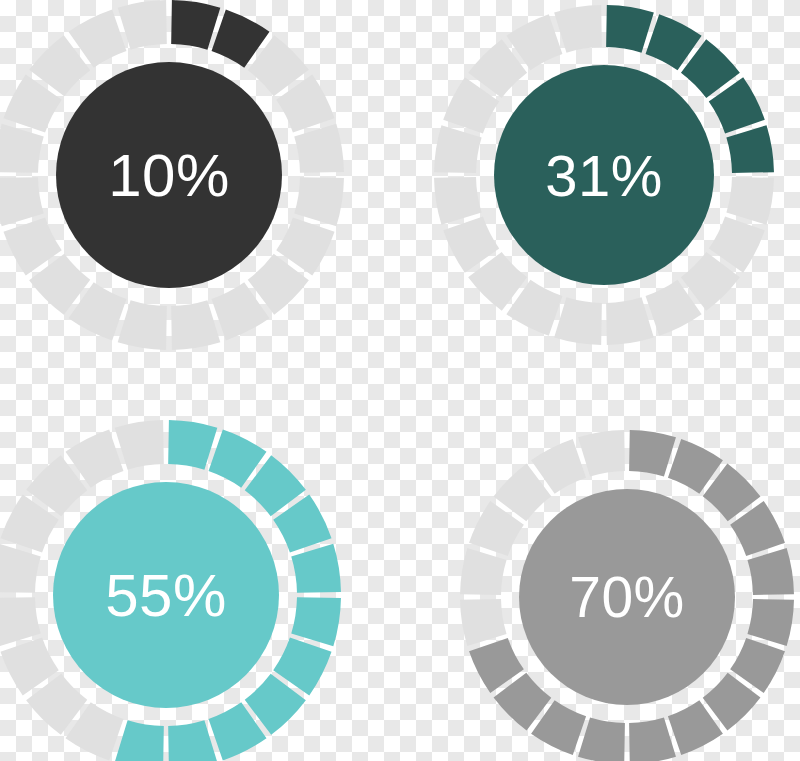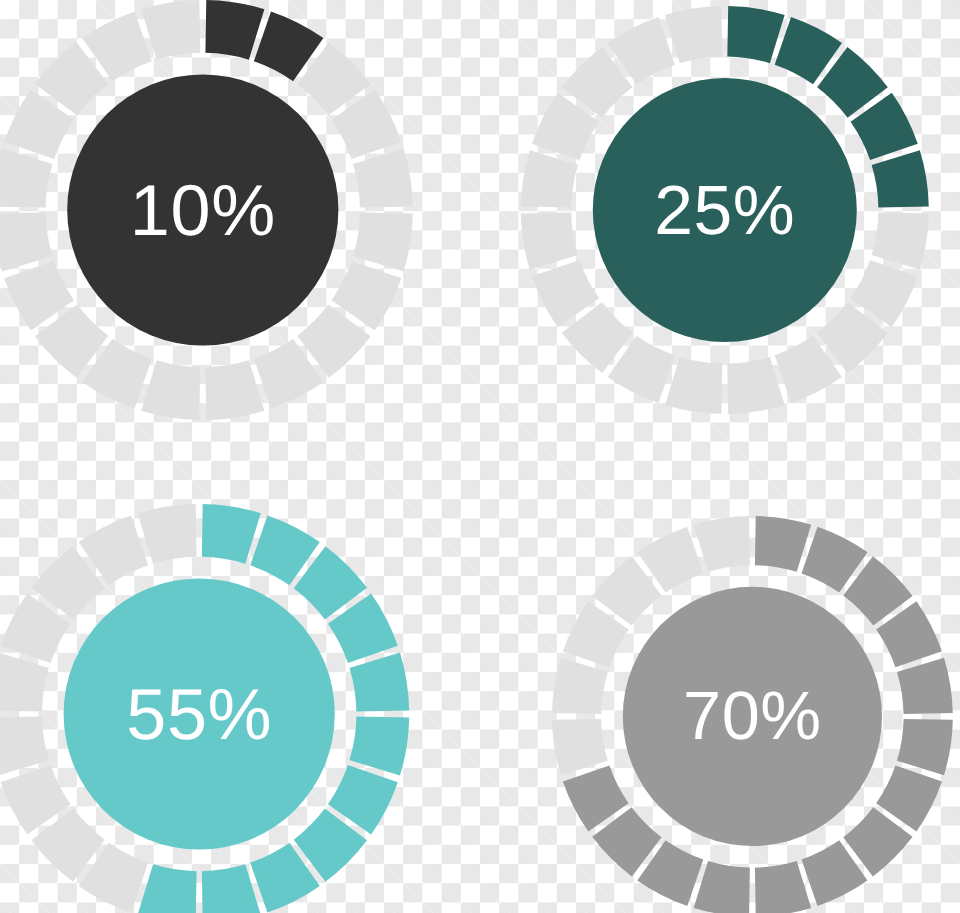--- a/index.html
+++ b/index.html
@@ -81,21 +81,21 @@
           <path d="M 36.82929726203662 273.6294806880659 A 170 170 0 0 1 15.213604350799358 231.20629469669848 L 54.93730209942541 217.56709247751417 A 128 128 0 0 0 71.21264735023934 249.5092560474849 Z" fill="#E0E0E0"></path>
           <path d="M 13.47162759907107 225.8450415257622 A 170 170 0 0 1 6.023367428465633 178.81857759190856 L 48.01759429908002 178.12222312802527 A 128 128 0 0 0 53.625696074594686 213.53038420763272 Z" fill="#E0E0E0"></path>
           <path d="M 6.023367428465633 173.18142240809146 A 170 170 0 0 1 13.471627599071041 126.15495847423782 L 53.62569607459467 138.4696157923673 A 128 128 0 0 0 48.01759429908002 173.87777687197476 Z" fill="#E0E0E0"></path>
           <path d="M 15.21360435079933 120.79370530330162 A 170 170 0 0 1 36.82929726203665 78.37051931193406 L 71.21264735023935 102.49074395251506 A 128 128 0 0 0 54.93730209942538 134.43290752248592 Z" fill="#E0E0E0"></path>
           <path d="M 40.14273394396835 73.80996496829725 A 170 170 0 0 1 73.80996496829722 40.14273394396838 L 99.05691479965908 73.70747026369385 A 128 128 0 0 0 73.70747026369382 99.05691479965911 Z" fill="#E0E0E0"></path>
           <path d="M 78.37051931193409 36.82929726203662 A 170 170 0 0 1 120.79370530330151 15.213604350799386 L 134.43290752248583 54.93730209942542 A 128 128 0 0 0 102.49074395251507 71.21264735023934 Z" fill="#E0E0E0"></path>
           <path d="M 126.15495847423777 13.47162759907107 A 170 170 0 0 1 173.1814224080914 6.023367428465633 L 173.8777768719747 48.01759429908002 A 128 128 0 0 0 138.46961579236728 53.625696074594686 Z" fill="#E0E0E0"></path>
         </g>
         <circle cx="176" cy="176" r="110" fill="#2A605B"></circle>
       </svg>
-      <div class="pct-label" style="font-size: 58px; color: rgb(255, 255, 255);">25%</div>
+      <div class="pct-label" style="font-size: 58px; color: rgb(255, 255, 255);">31%</div>
     </div>
     <div class="gauge" style="left: -15px; top: 414px; width: 362px; height: 362px;">
       <svg width="362" height="362" viewBox="0 0 362 362">
         <g>
           <path d="M 183.90147693284706 6.024054705773466 A 175 175 0 0 1 232.31107215887283 13.691381351984916 L 219.4100025874991 55.757548326342985 A 131 131 0 0 0 183.17196273258836 50.018006665464696 Z" fill="#66C9C9"></path>
           <path d="M 237.8300092466014 15.48459271405821 A 175 175 0 0 1 281.50093600242076 37.73604129915532 L 256.2321292360978 73.75669377251056 A 131 131 0 0 0 223.5413212074559 57.09989511738071 Z" fill="#66C9C9"></path>
           <path d="M 286.1956242973411 41.14693200114394 A 175 175 0 0 1 320.8530679988561 75.8043757026589 L 285.69001090200084 102.2535612402761 A 131 131 0 0 0 259.7464387597239 76.30998909799918 Z" fill="#66C9C9"></path>
           <path d="M 324.2639587008447 80.49906399757926 A 175 175 0 0 1 346.5154072859418 124.1699907533986 L 304.9001048826193 138.4586787925441 A 131 131 0 0 0 288.2433062274895 105.7678707639022 Z" fill="#66C9C9"></path>
           <path d="M 348.3086186480151 129.6889278411272 A 175 175 0 0 1 355.97594529422656 178.0985230671529 L 311.98199333453533 178.82803726741162 A 131 131 0 0 0 306.242451673657 142.5899974125009 Z" fill="#66C9C9"></path>
           <path d="M 355.97594529422656 183.9014769328471 A 175 175 0 0 1 348.3086186480151 232.3110721588728 L 306.242451673657 219.4100025874991 A 131 131 0 0 0 311.98199333453533 183.17196273258838 Z" fill="#66C9C9"></path>

